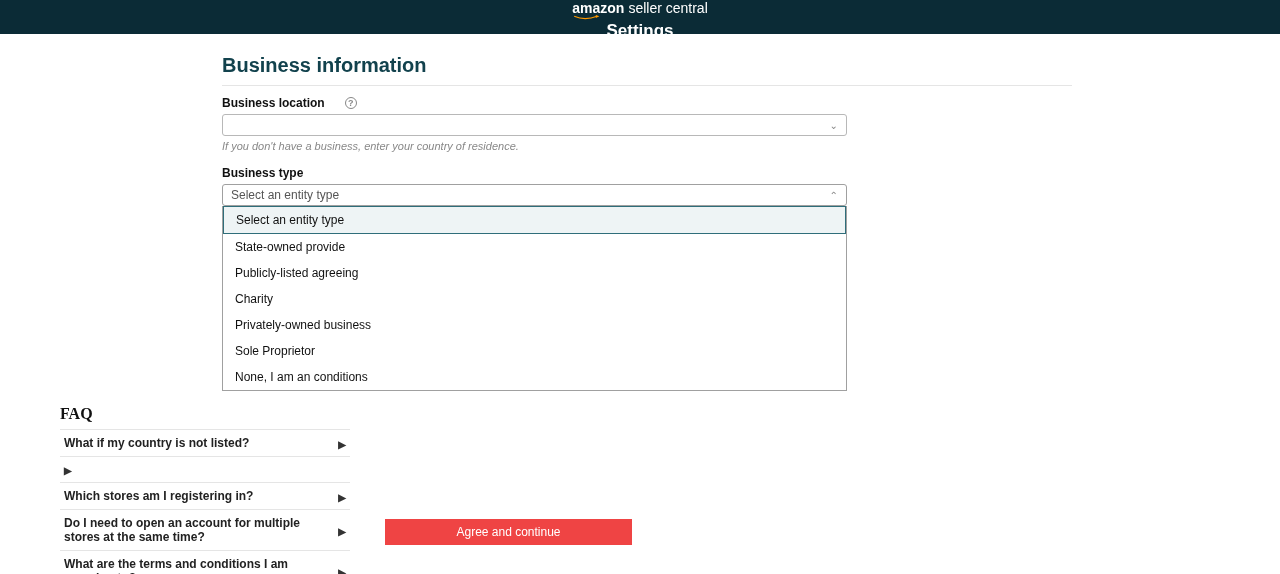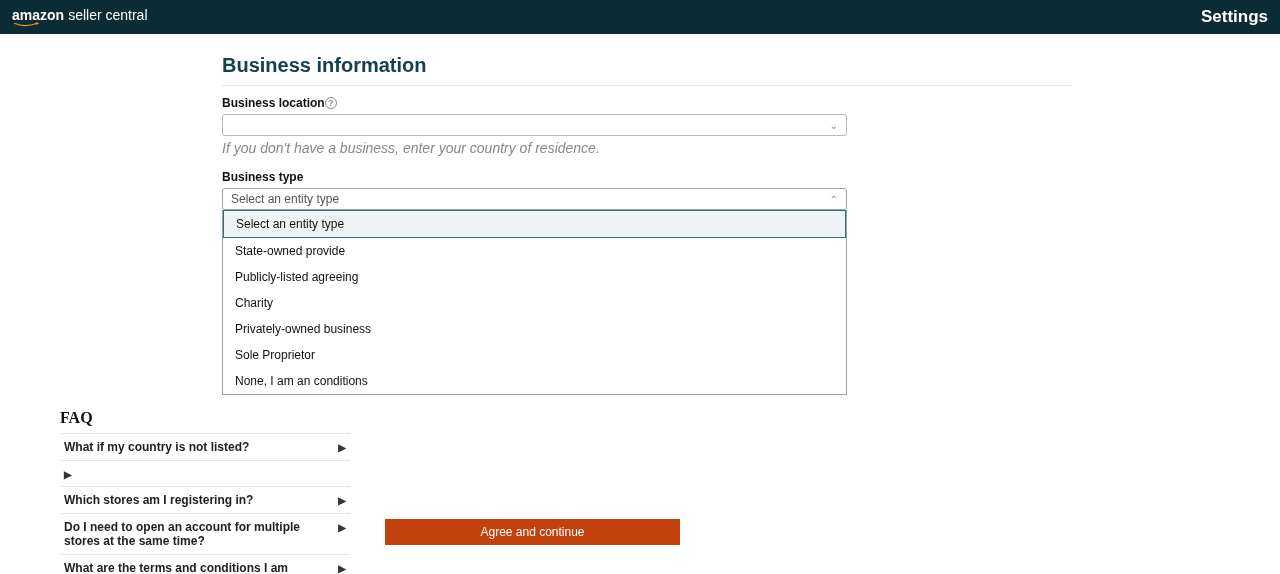--- a/index.html
+++ b/index.html
@@ -6,20 +6,21 @@
   body { background: #fff; color: #111; width: 1280px; height: 574px; overflow: hidden; }
 
   .topbar {
     height: 34px;
     background: #0b2b36;
     color: #fff;
     display: flex;
     align-items: center;
     justify-content: space-between;
     padding: 0 12px;
+    flex-direction: column;
   }
   .brand { display: flex; align-items: baseline; font-size: 14px; }
   .brand .amazon { font-weight: 700; }
   .brand .seller { margin-left: 4px; font-weight: 400; }
   .brand .smile { display:block; width:38px; height:6px; margin-top:-1px; }
   .settings-link { color:#fff; font-size:17px; font-weight:700; cursor:pointer; }
 
   .page { display:flex; padding: 20px 0 0 0; flex-direction: column; }
 
   .main {
@@ -29,35 +30,35 @@
   }
   .page-title {
     color: #12424d;
     font-size: 20px;
     font-weight:700;
     padding-bottom: 8px;
     border-bottom: 1px solid #e5e5e5;
     margin-bottom: 10px;
   }
 
-  .field-label { font-size: 12px; font-weight:700; color:#111; display:flex; align-items:center; gap:0; margin-bottom:4px; }
+  .field-label { font-size: 12px; font-weight:700; color:#111; display:flex; align-items:center; gap:20px; margin-bottom:4px; }
   .help-icon { width:12px; height:12px; border:1px solid #888; border-radius:50%; font-size:9px; line-height:10px; text-align:center; color:#888; }
   .select-box {
     width: 625px;
     border:1px solid #b8b8b8;
     border-radius:3px;
     height:22px;
     display:flex; align-items:center; justify-content:space-between;
     padding: 0 8px;
     font-size:12px; color:#555;
     background:#fff;
     cursor:pointer;
   }
   .select-box .chev { font-size:10px; color:#888; }
-  .hint { font-size:14px; font-style:italic; color:#888; margin-top:4px; }
+  .hint { font-size:11px; font-style:italic; color:#888; margin-top:4px; }
 
   .field-block { margin-bottom: 14px; }
 
   .select-open .select-box { border-color:#a0a0a0; }
   .dropdown {
     width:625px;
     border:1px solid #a0a0a0;
     border-top:none;
     background:#fff;
   }
@@ -68,39 +69,39 @@
   }
   .dropdown .opt:first-child {
     border:1px solid #2f6e7a;
     background:#eef4f5;
   }
 
   .btn-continue {
     position:absolute;
     left: 163px;
     top: 465px;
-    width: 295px;
+    width: 247px;
     height: 26px;
-    background:#c2410c;
+    background:#ef4444;
     color:#fff;
     font-size:12px;
     display:flex; align-items:center; justify-content:center;
     cursor:pointer;
   }
 
   .faq {
     margin-left: 60px;
     width: 290px;
   }
   .faq h2 { font-size:16px; font-weight:700;font-family:Liberation Serif, serif; }
   .faq-list { margin-top:6px; }
   .faq-item {
     border-top:1px solid #e5e5e5;
     padding:6px 4px;
-    display:flex; justify-content:space-between; align-items:flex-start;
+    display:flex; justify-content:space-between; align-items:center;
     font-size:12px; font-weight:700; color:#222;
     cursor:pointer;
     gap:16px;
   }
   .faq-item .arr { font-size:10px; color:#333; margin-top:2px; }
 </style>
 </head>
 <body>
 
 <div class="topbar">

